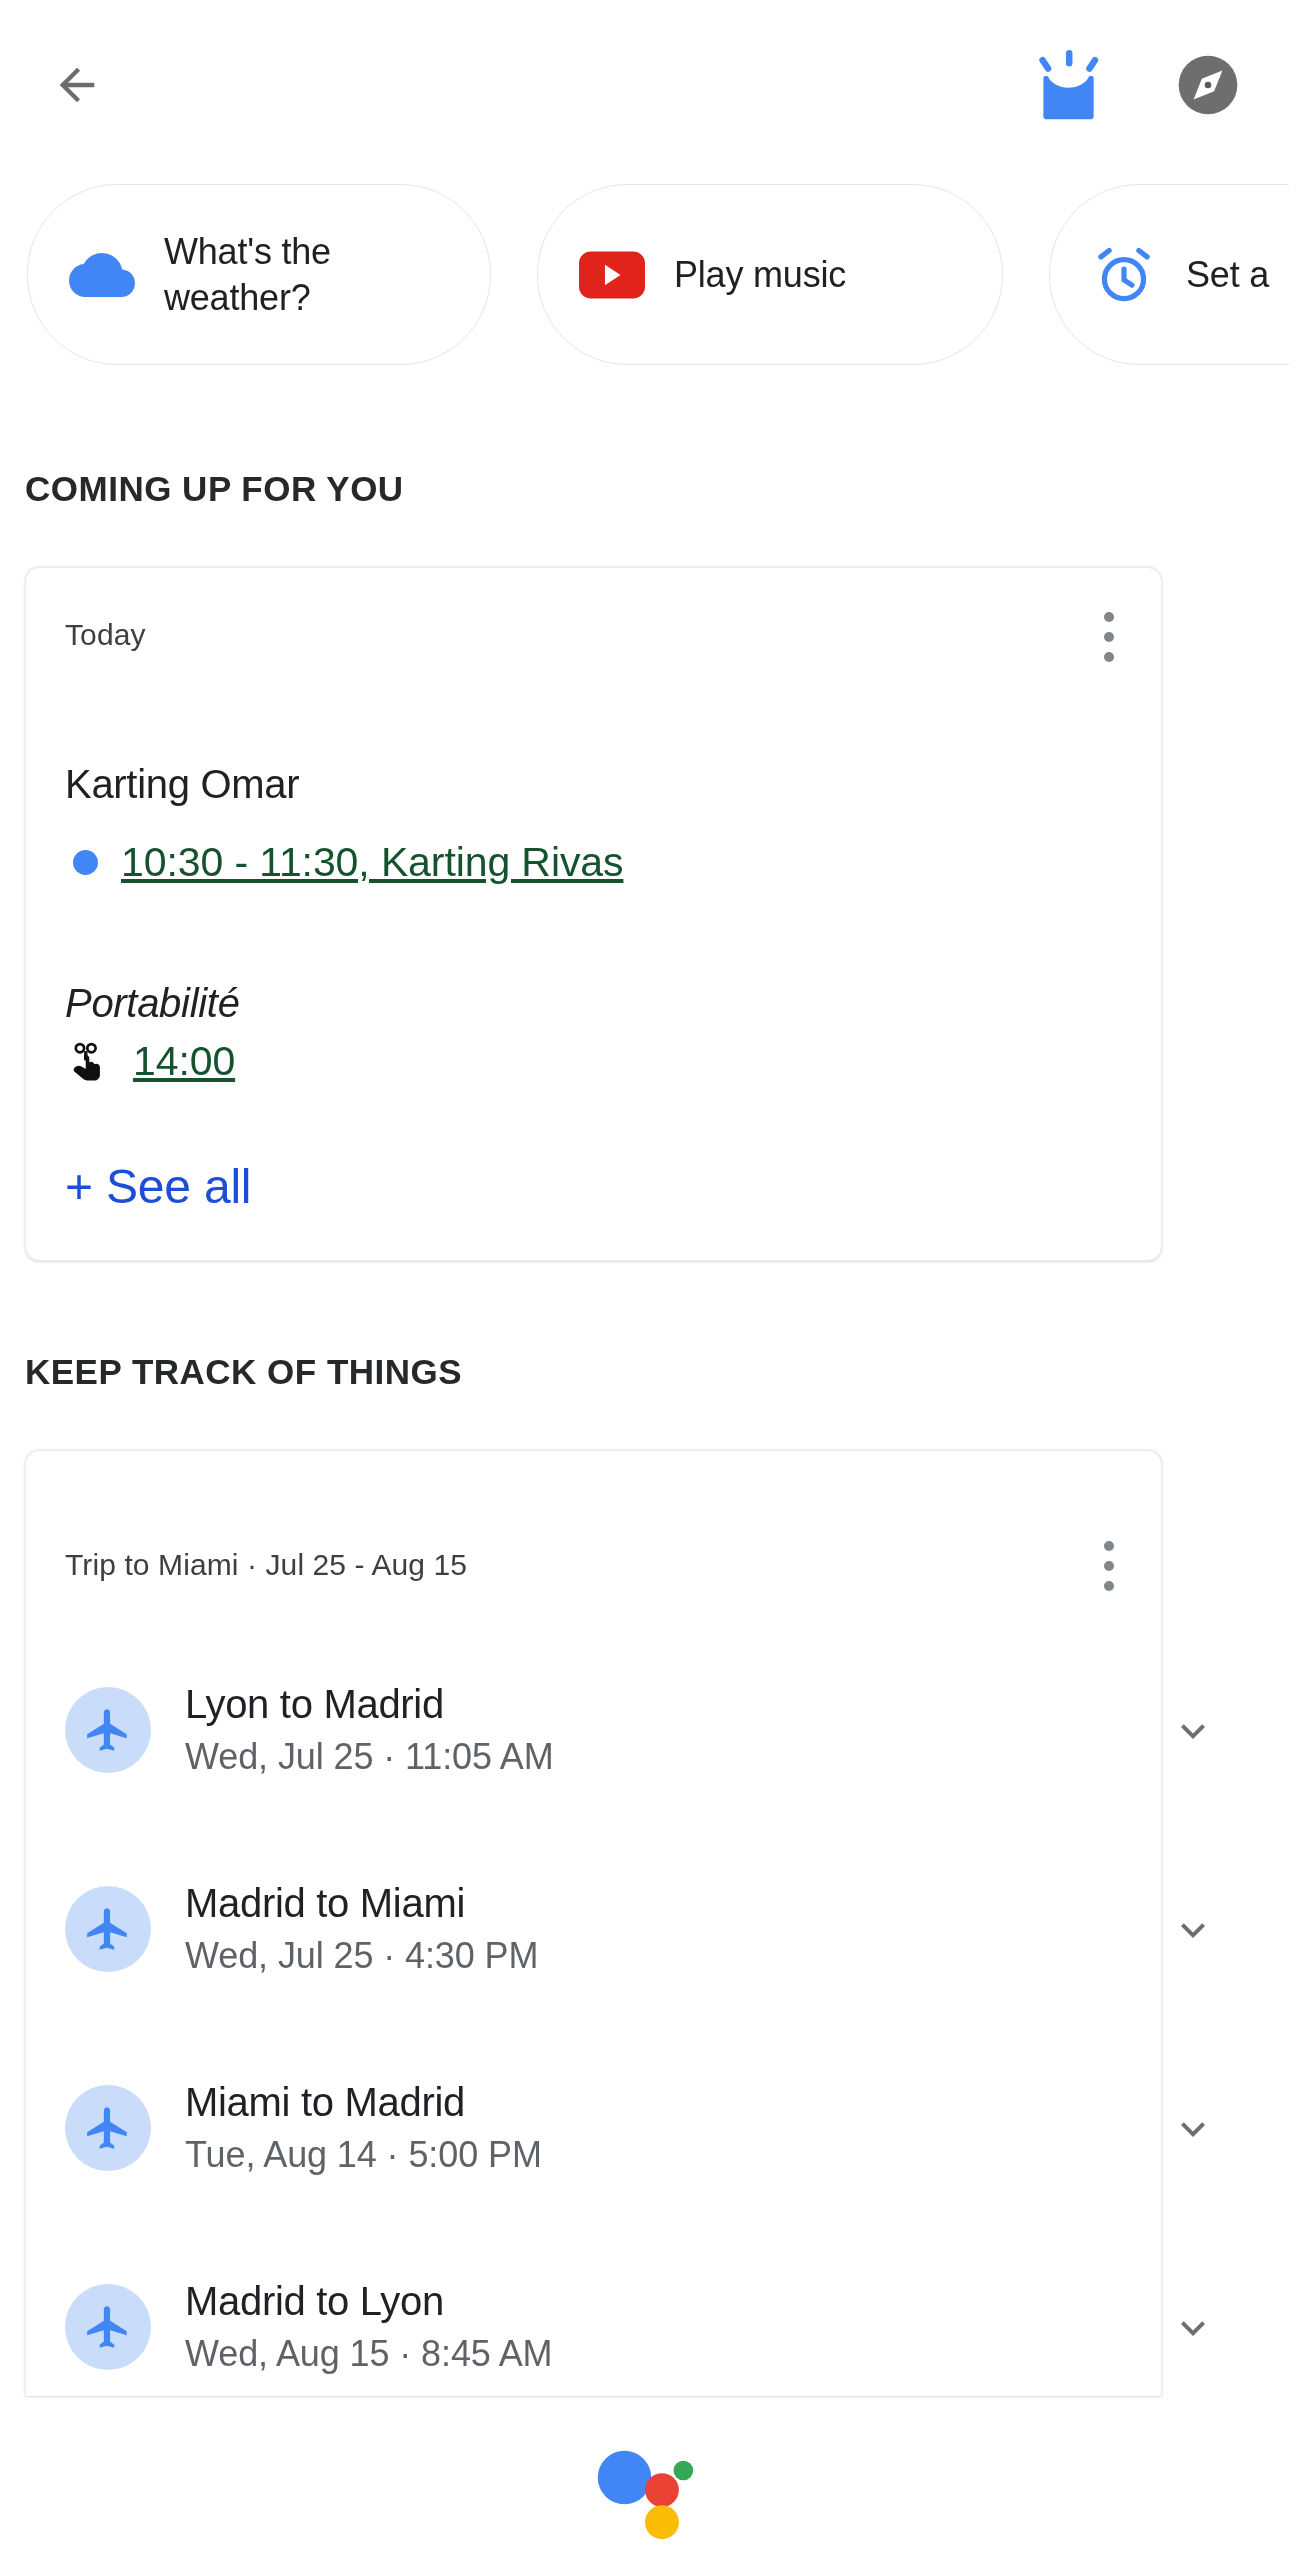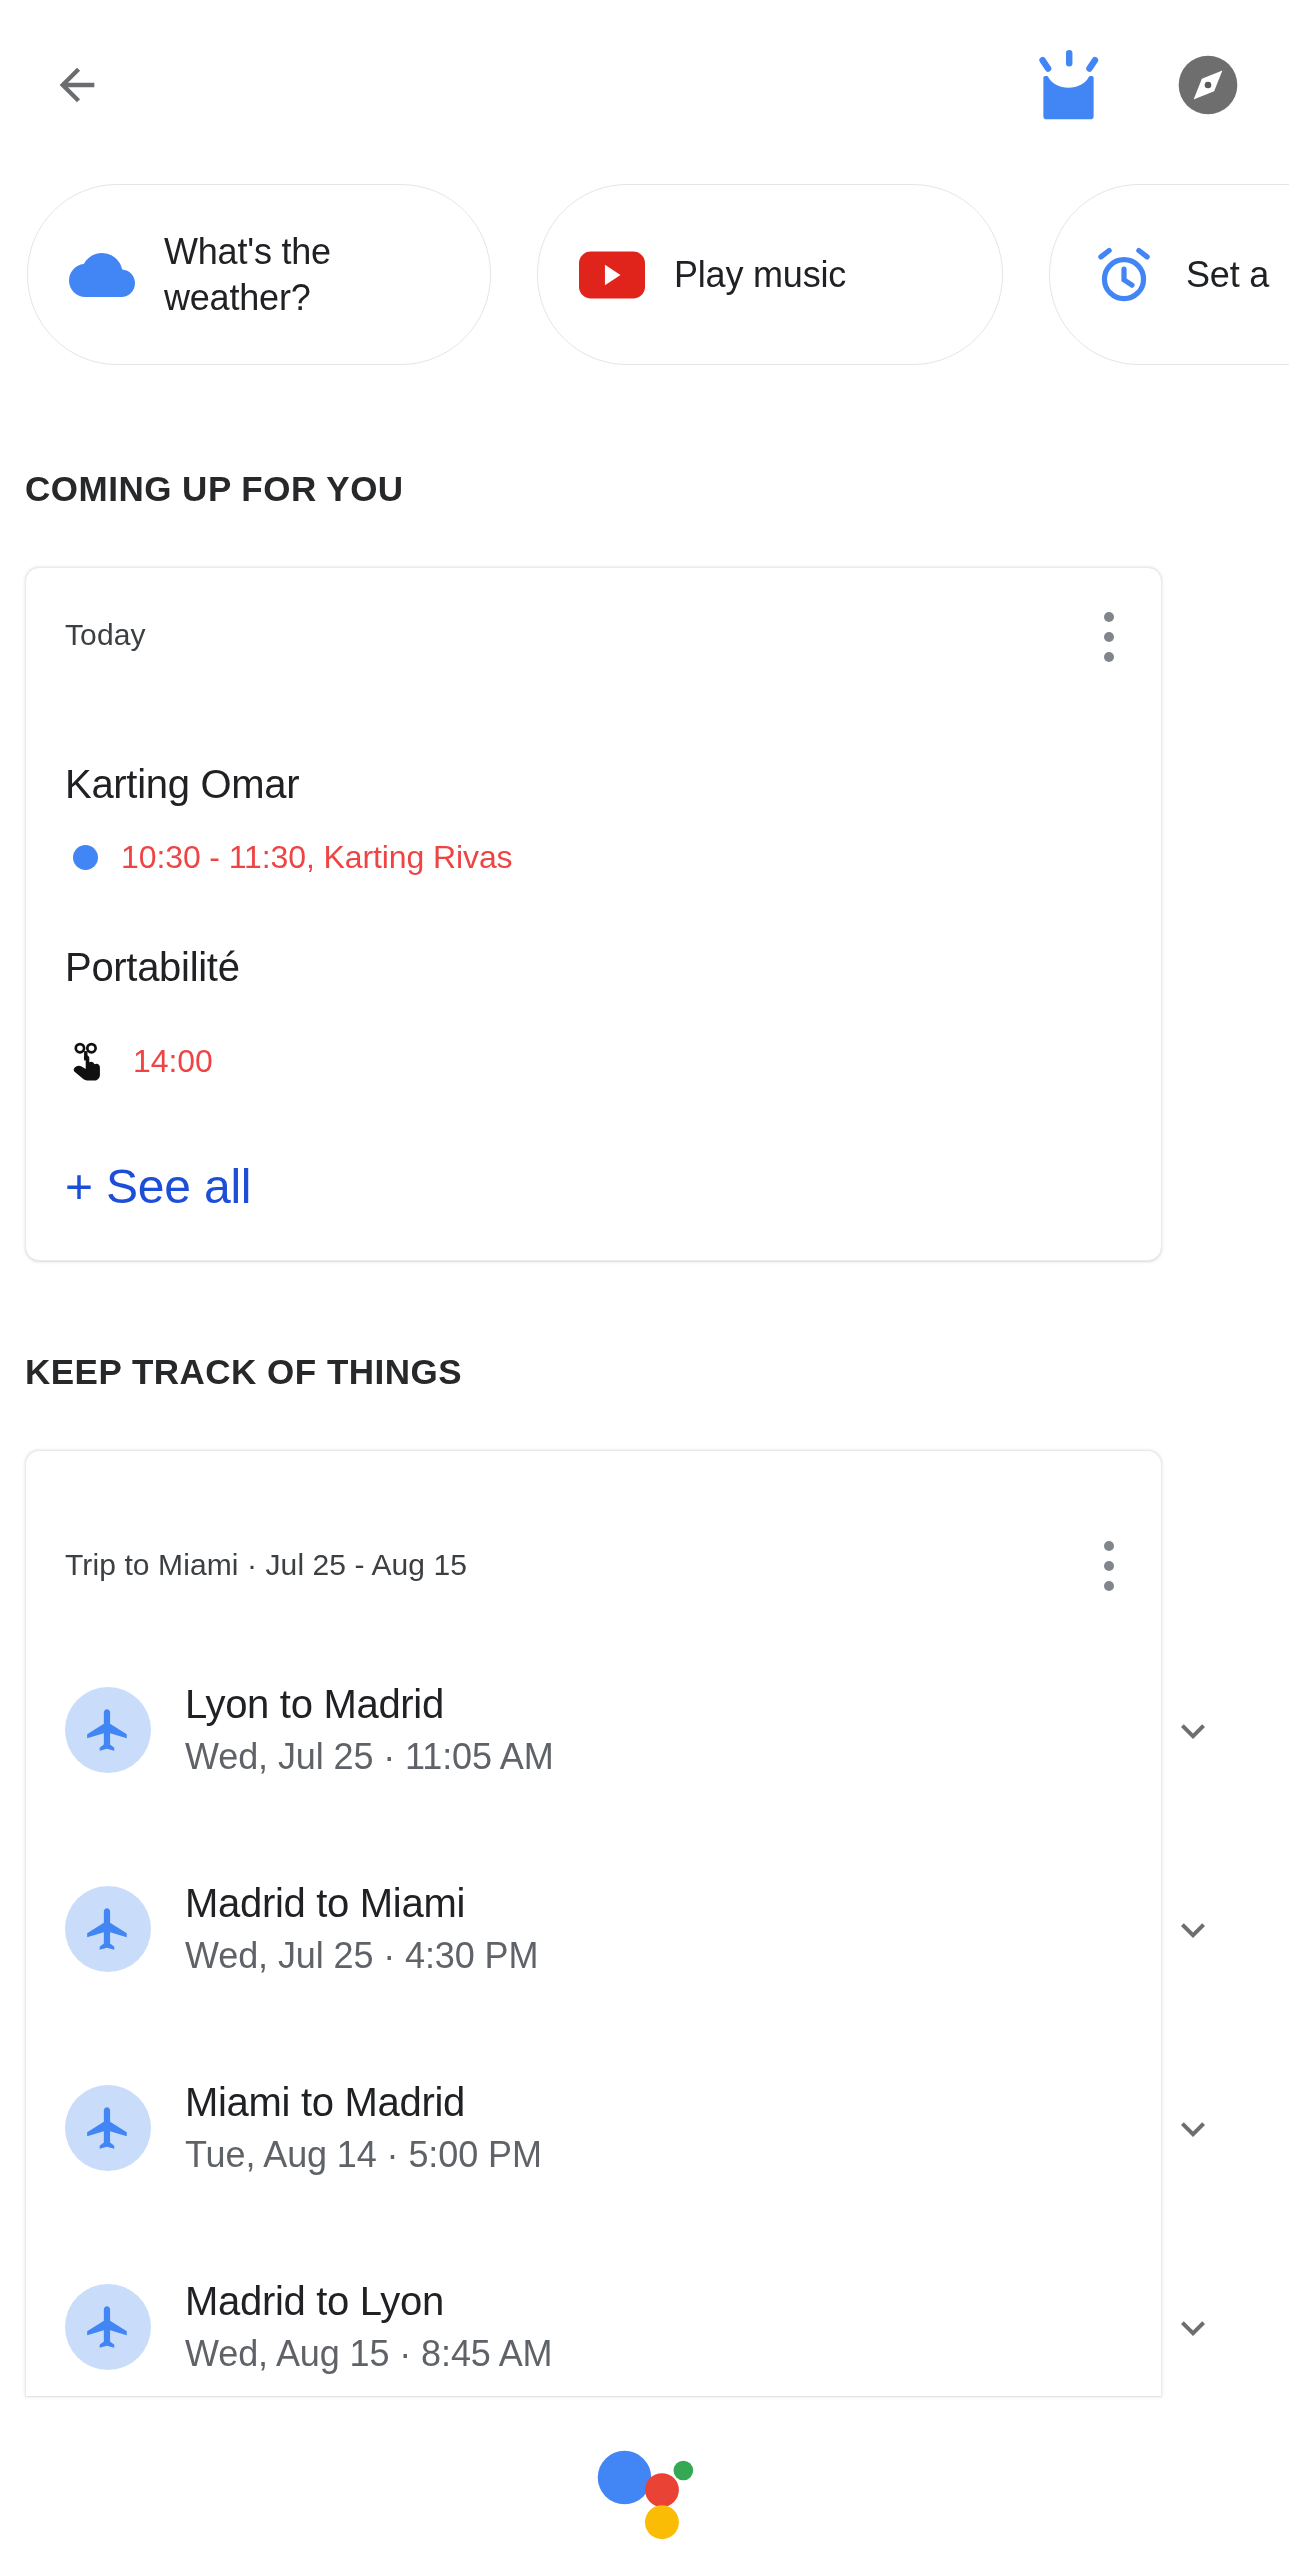--- a/index.html
+++ b/index.html
@@ -139,23 +139,24 @@
     position: absolute;
     font-size: 40px;
     color: #202124;
     letter-spacing: -0.3px;
   }
   .ev-sub {
     position: absolute;
     display: flex;
     align-items: center;
     gap: 23px;
-    font-size: 32px;
-    color: #ef4444;
+    font-size: 41px;
+    color: #14532d;
     letter-spacing: -0.1px;
+    text-decoration: underline;
   }
   .dot-blue { width: 25px; height: 25px; border-radius: 50%; background: #4285f4; flex:0 0 auto; }
   .reminder-ic { width: 45px; height: 47px; flex: 0 0 auto; display:flex; align-items:center; }
 
   .see-all {
     position: absolute;
     left: 39px;
     font-size: 48px;
     color: #1d4ed8;
     letter-spacing: -0.2px;
@@ -297,21 +298,21 @@
         <i></i>
         <i></i>
     </div>
 
     <div class="ev-title" style="left:39px; top:194px;">Karting Omar</div>
     <div class="ev-sub" style="left:47px; top:271px;">
       <span class="dot-blue"></span>
       <span>10:30 - 11:30, Karting Rivas</span>
     </div>
 
-    <div class="ev-title" style="left:39px; top:377px;">Portabilité</div>
+    <div class="ev-title" style="left:39px; top:413px;font-style:italic;">Portabilité</div>
     <div class="ev-sub" style="left:39px; top:470px;">
       <span class="reminder-ic">
         <svg width="45" height="47" viewBox="0 0 25 26">
           <g fill="#101010">
             <path d="M10.6 7.2h1.9v5.2h-1.9z"></path>
             <circle cx="8.3" cy="5.6" r="2.3" fill="none" stroke="#101010" stroke-width="1.5"></circle>
             <circle cx="14.7" cy="5.6" r="2.3" fill="none" stroke="#101010" stroke-width="1.5"></circle>
             <path d="M11.5 11.2v6.0l-2.3-1.4c-1.4-0.9-3.2-0.5-4.1 0.9-0.5 0.8-0.3 1.5 0.4 2.1l4.3 3.6c0.9 0.8 2.1 1.2 3.3 1.2h3.2c1.7 0 3.1-1.4 3.1-3.1v-4.3c0-1.1-0.9-2-2-2-0.4 0-0.8 0.1-1.1 0.3-0.2-0.8-0.9-1.4-1.8-1.4-0.4 0-0.7 0.1-1 0.3v-2.2c0-1-0.8-1.8-1.8-1.8s-1.2 0.7-1.2 1.8z"></path>
           </g>
         </svg>

